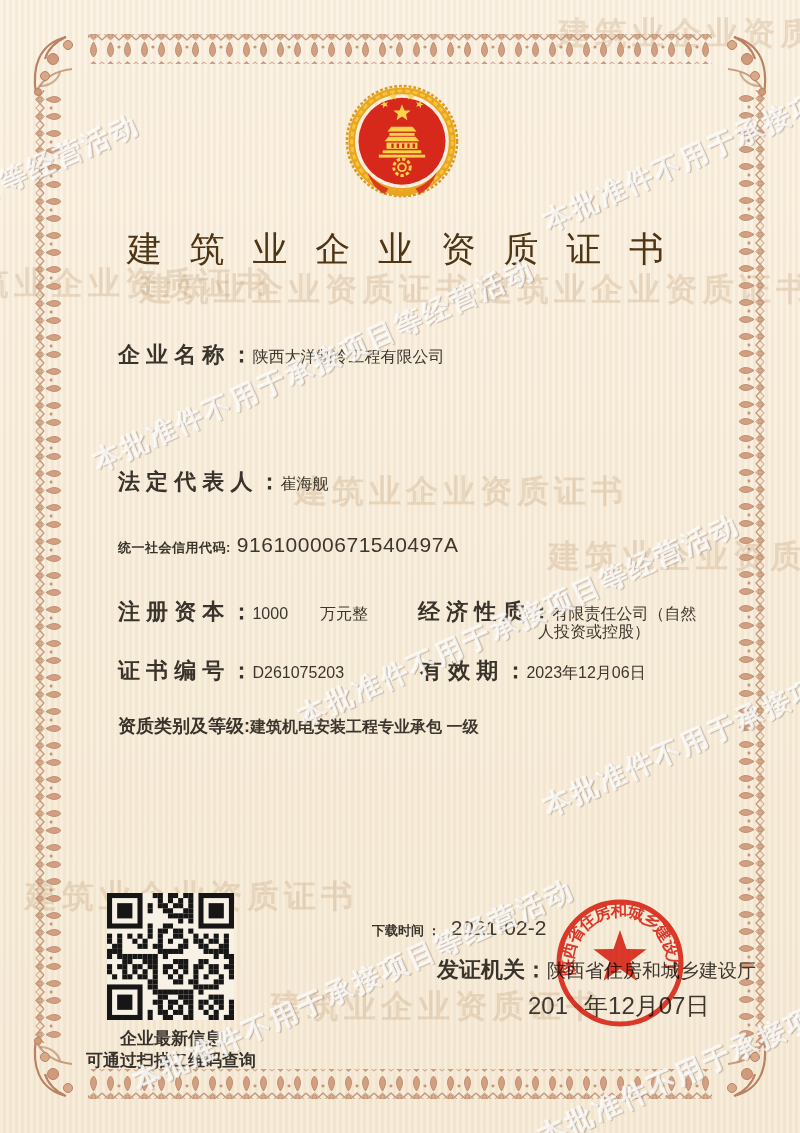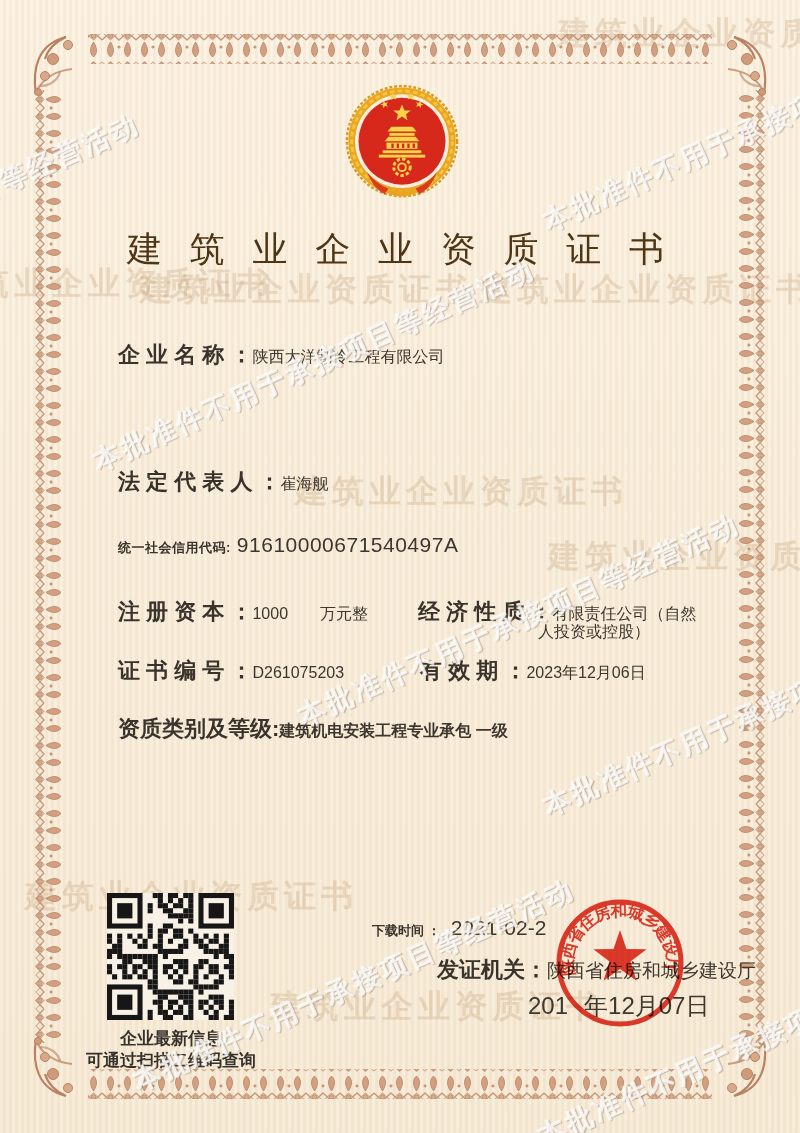--- a/index.html
+++ b/index.html
@@ -18,21 +18,21 @@
   #row-company{top:340px}
   #row-address{top:404px}
   #row-legal{top:467px}
   #row-credit{top:533px}
   #row-credit .lbl{font-size:13px;letter-spacing:.5px}
   #row-credit .val{font-size:21px;letter-spacing:.5px;margin-left:6px}
   #row-capital{top:597px}
   #row-econ2{top:622px;left:538px}
   #row-certno{top:656px}
   #row-category{top:714px}
-  #row-category .lbl{font-size:22px;letter-spacing:0}
+  #row-category .lbl{font-size:18px;letter-spacing:0}
   #row-category .val{font-weight:700;margin-left:0}
   .gap-unit{margin-left:32px}
   .gap-econ{margin-left:50px}
   .gap-valid{margin-left:76px}
   
   #title{position:absolute;left:0;top:226px;width:100%;text-align:center;
     font-size:35px;font-weight:400;letter-spacing:9px;color:#4e3516;}
   
   #dl-line{position:absolute;left:372px;top:916px;font-size:20px;color:#474038;white-space:nowrap}
   #dl-line .lbl{font-size:13px}

